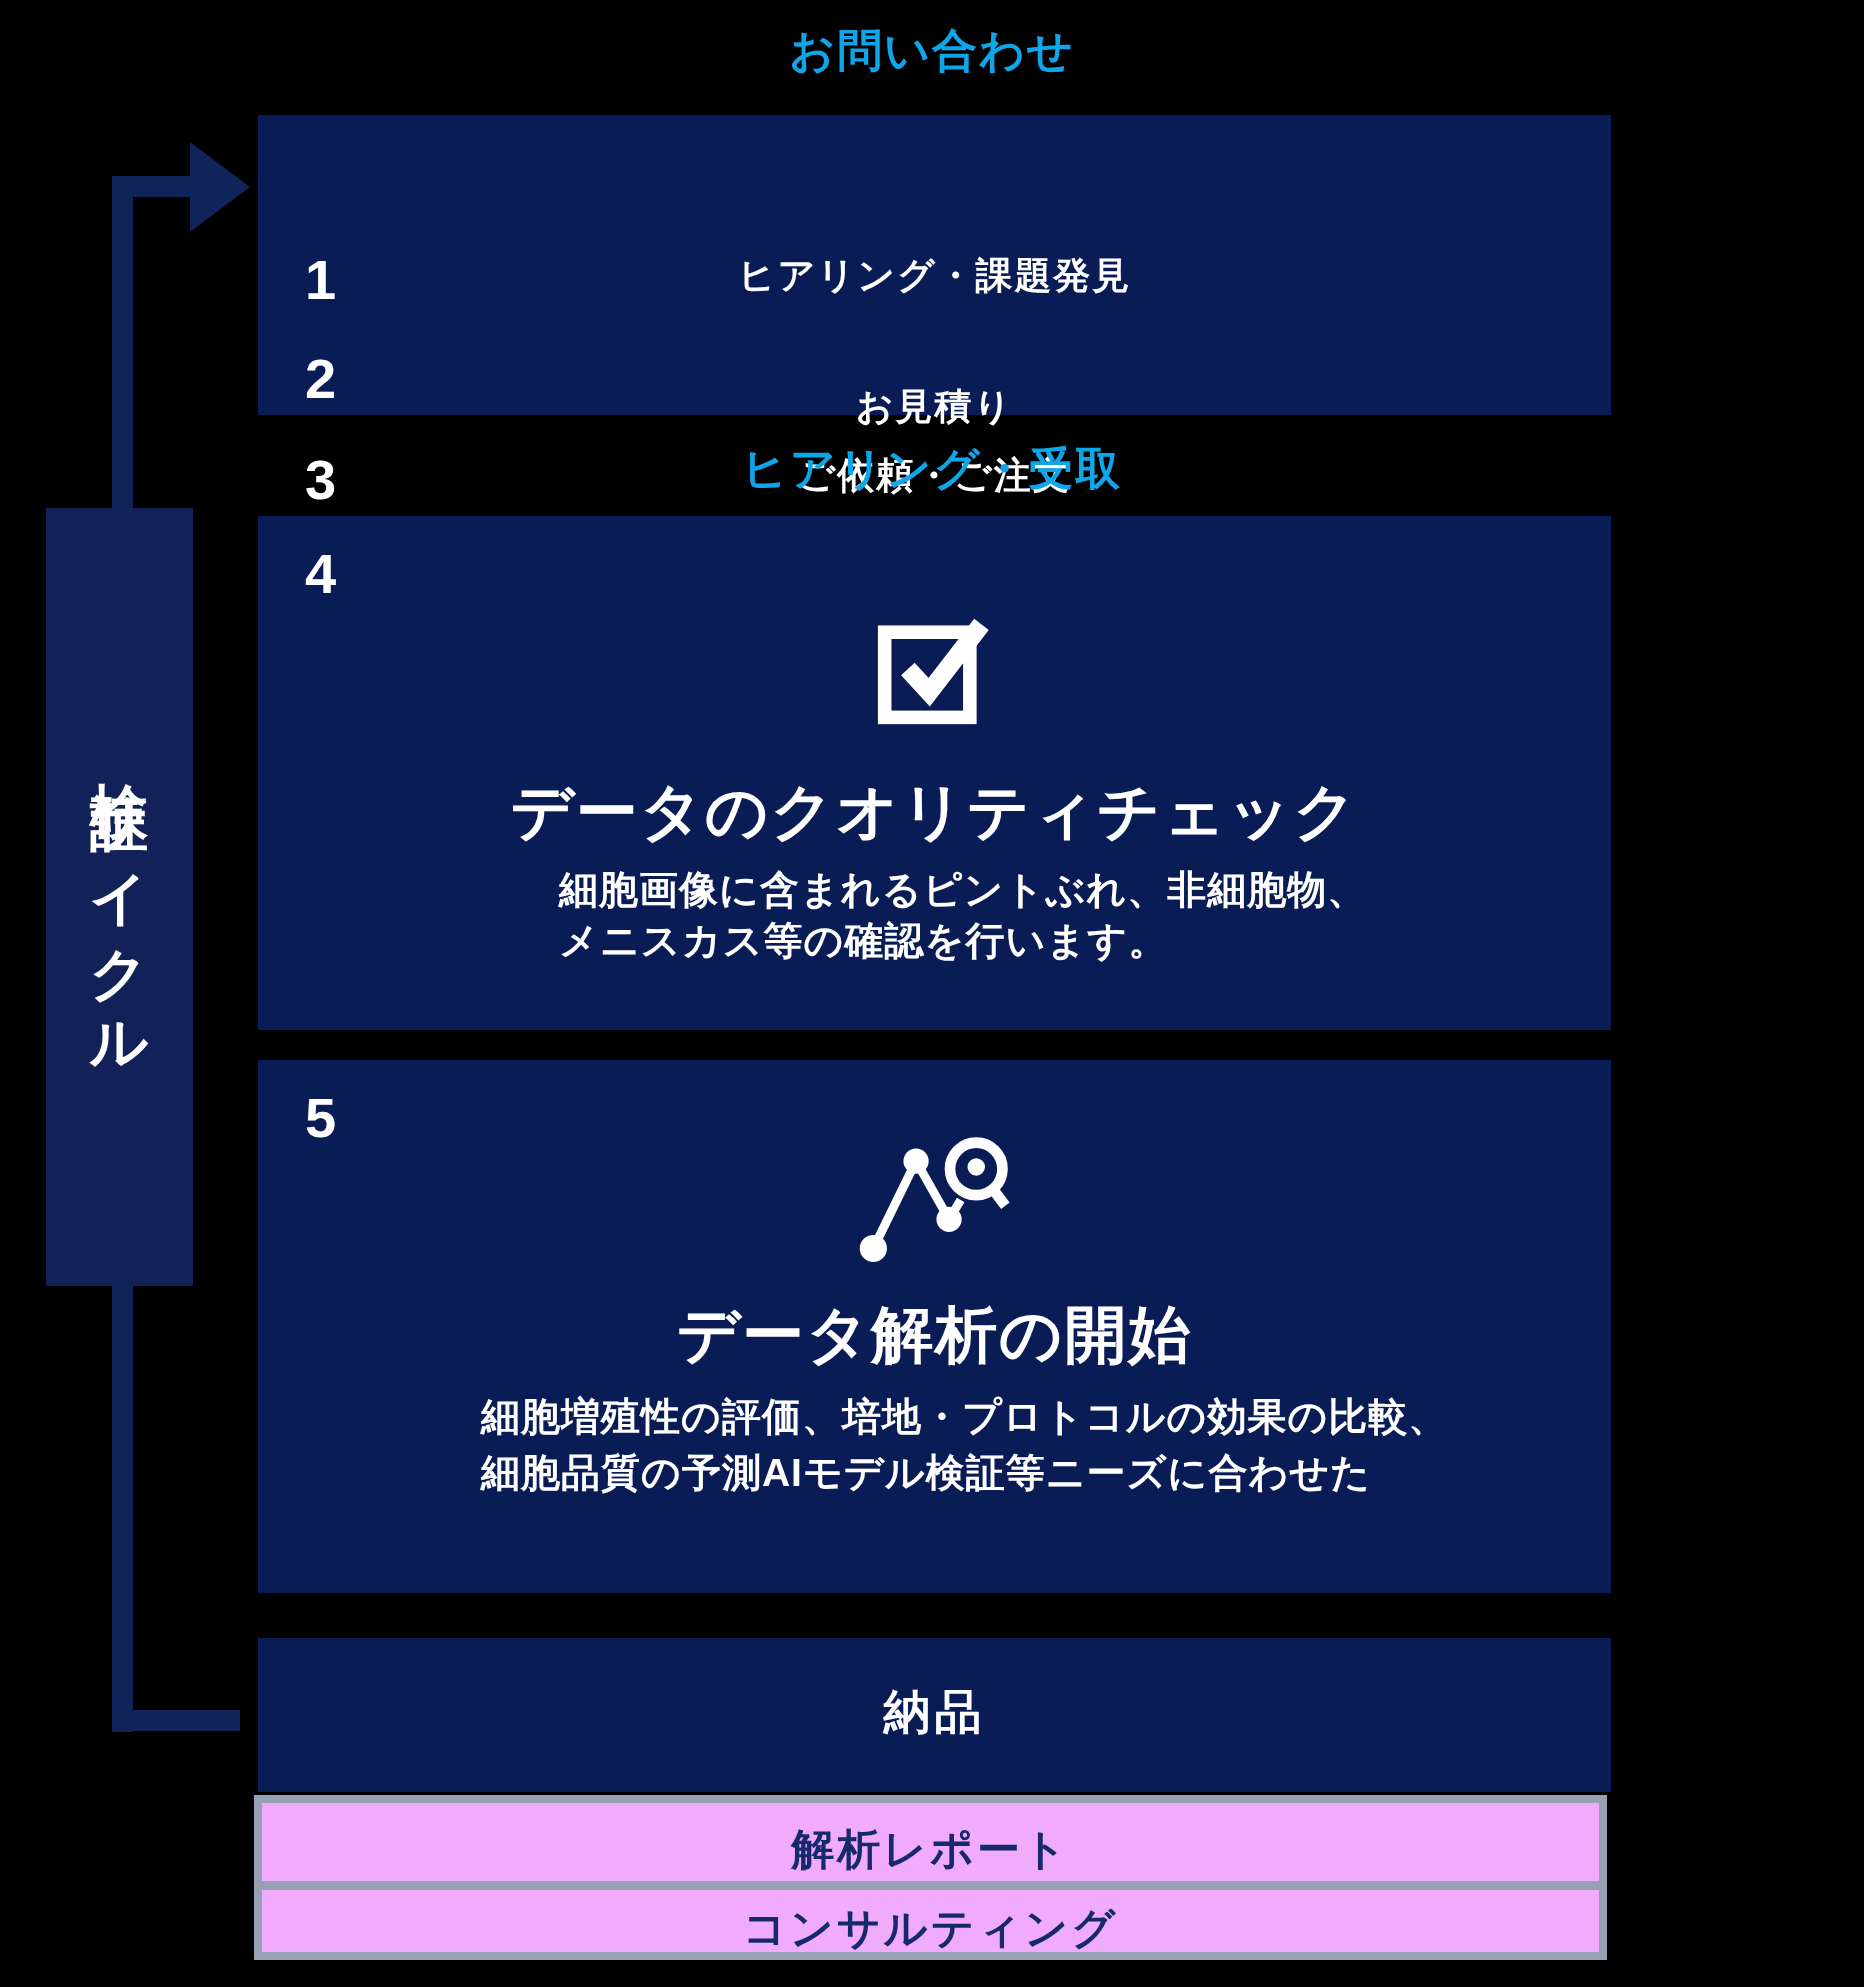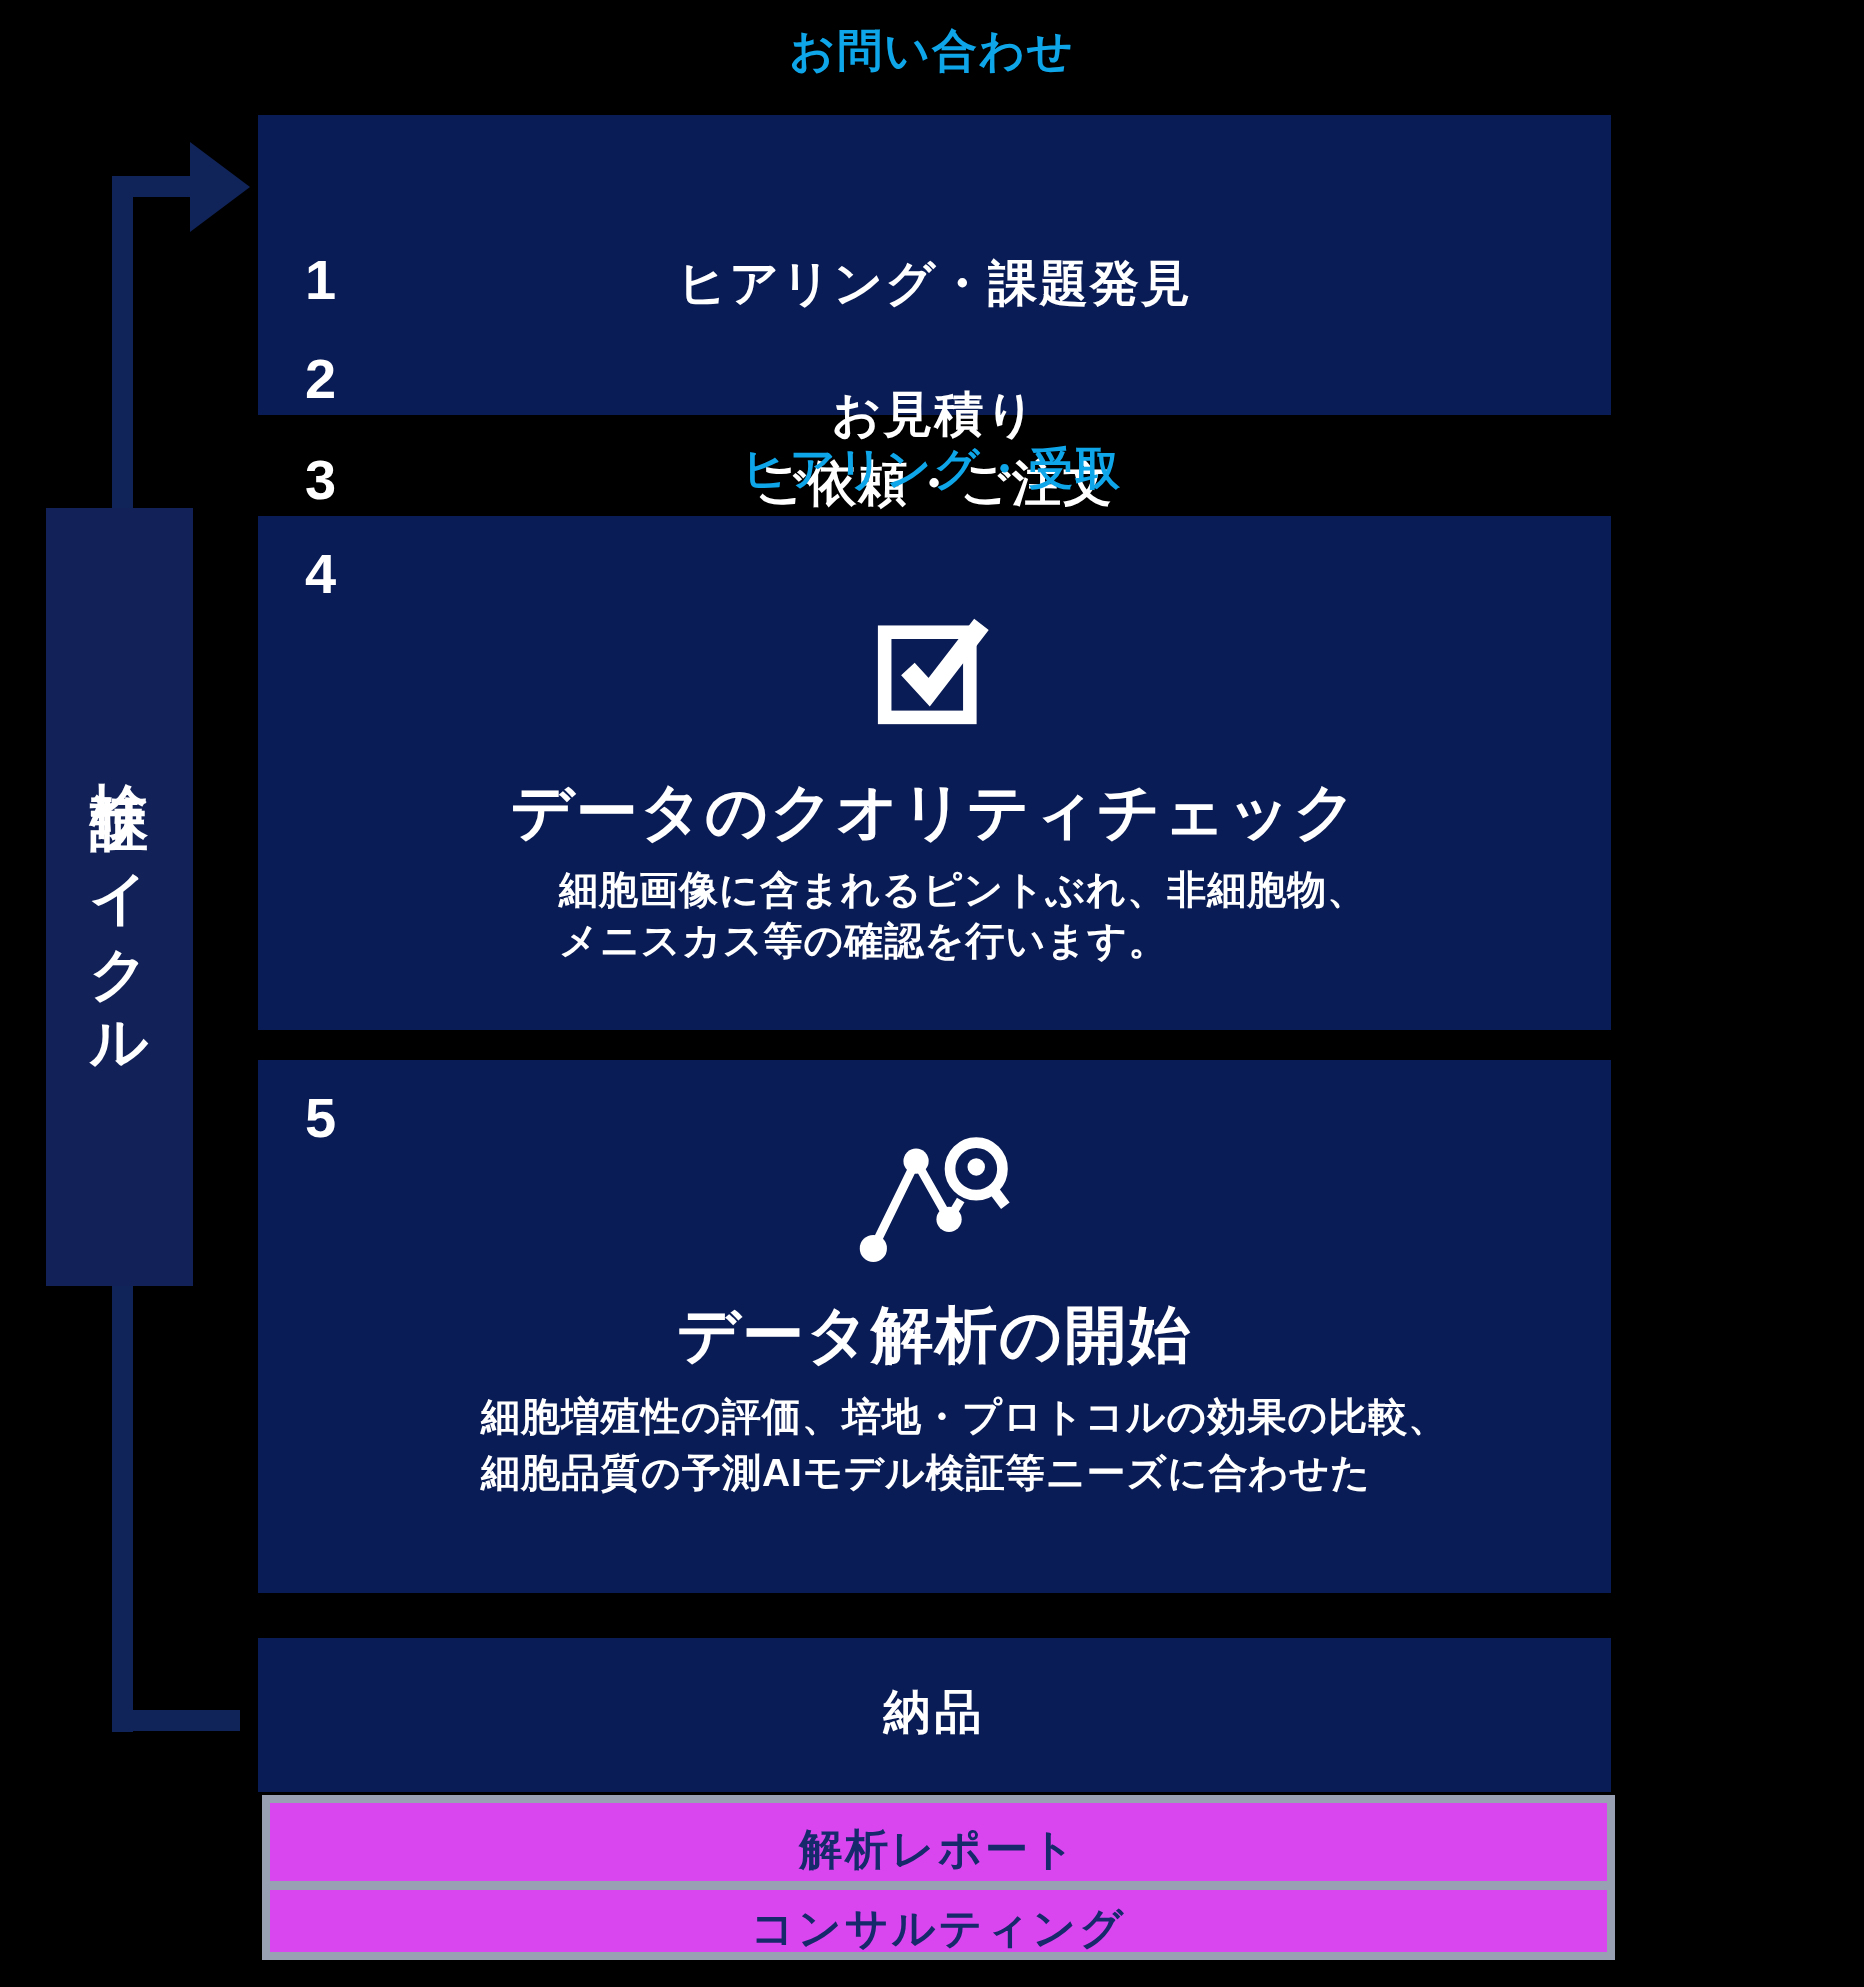--- a/index.html
+++ b/index.html
@@ -6,21 +6,21 @@
   .stage{
     position:relative;width:1864px;height:1987px;background:#000;overflow:hidden;
     font-family:"Liberation Sans","DejaVu Sans",sans-serif;
   }
   .phase-title{
     position:absolute;left:0;width:1864px;text-align:center;
     color:#0ea5e9;font-size:45px;font-weight:bold;letter-spacing:1.9px;
   }
   .navy-box{position:absolute;left:258px;width:1353px;background:#0a1c55;}
   .step-row{position:absolute;left:0;width:1353px;text-align:center;
-    color:#fff;font-size:49px;font-weight:bold;letter-spacing:1.9px;}
+    color:#fff;font-size:37px;font-weight:bold;letter-spacing:1.9px;}
   .step-num{position:absolute;left:47px;color:#fff;font-size:56px;font-weight:bold;}
   .big-title{position:absolute;left:0;width:1353px;text-align:center;
     color:#fff;font-size:62px;font-weight:bold;letter-spacing:1.9px;}
   .body-text{position:absolute;color:#fff;font-size:39px;font-weight:bold;
     line-height:50px;letter-spacing:1px;white-space:pre;}
   .icon-wrap{position:absolute;left:0;width:1353px;text-align:center;}
   .cycle-panel{
     position:absolute;left:46px;top:508px;width:147px;height:778px;background:#122258;
     display:flex;align-items:center;justify-content:center;z-index:5;
   }
@@ -30,22 +30,22 @@
   }
   .arrow-seg{position:absolute;background:#112459;z-index:1;}
   .arrow-head{
     position:absolute;left:190px;top:142px;width:0;height:0;z-index:1;
     border-left:60px solid #112459;border-top:45px solid transparent;border-bottom:45px solid transparent;
   }
   .delivery-box{position:absolute;left:258px;top:1638px;width:1353px;height:154px;background:#0a1c55;}
   .delivery-label{position:absolute;top:43px;left:0;width:1353px;text-align:center;
     color:#fff;font-size:47px;font-weight:bold;letter-spacing:3.9px;}
   .bottom-table{
-    position:absolute;left:262px;top:1795px;width:1353px;height:165px;
-    border:8.7px solid #98a1b4;box-sizing:border-box;background:#d946ef;z-index:2;
+    position:absolute;left:254px;top:1795px;width:1353px;height:165px;
+    border:8.7px solid #98a1b4;box-sizing:border-box;background:#f0abfc;z-index:2;
   }
   .bottom-row{position:absolute;left:0;width:100%;text-align:center;
     color:#16296b;font-size:43px;font-weight:bold;letter-spacing:2.9px;}
   .row-divider{position:absolute;left:0;top:78px;width:100%;height:8.7px;background:#98a1b4;}
   svg{display:inline-block;vertical-align:top;}
 </style>
 </head>
 <body>
 
 <div class="stage">

